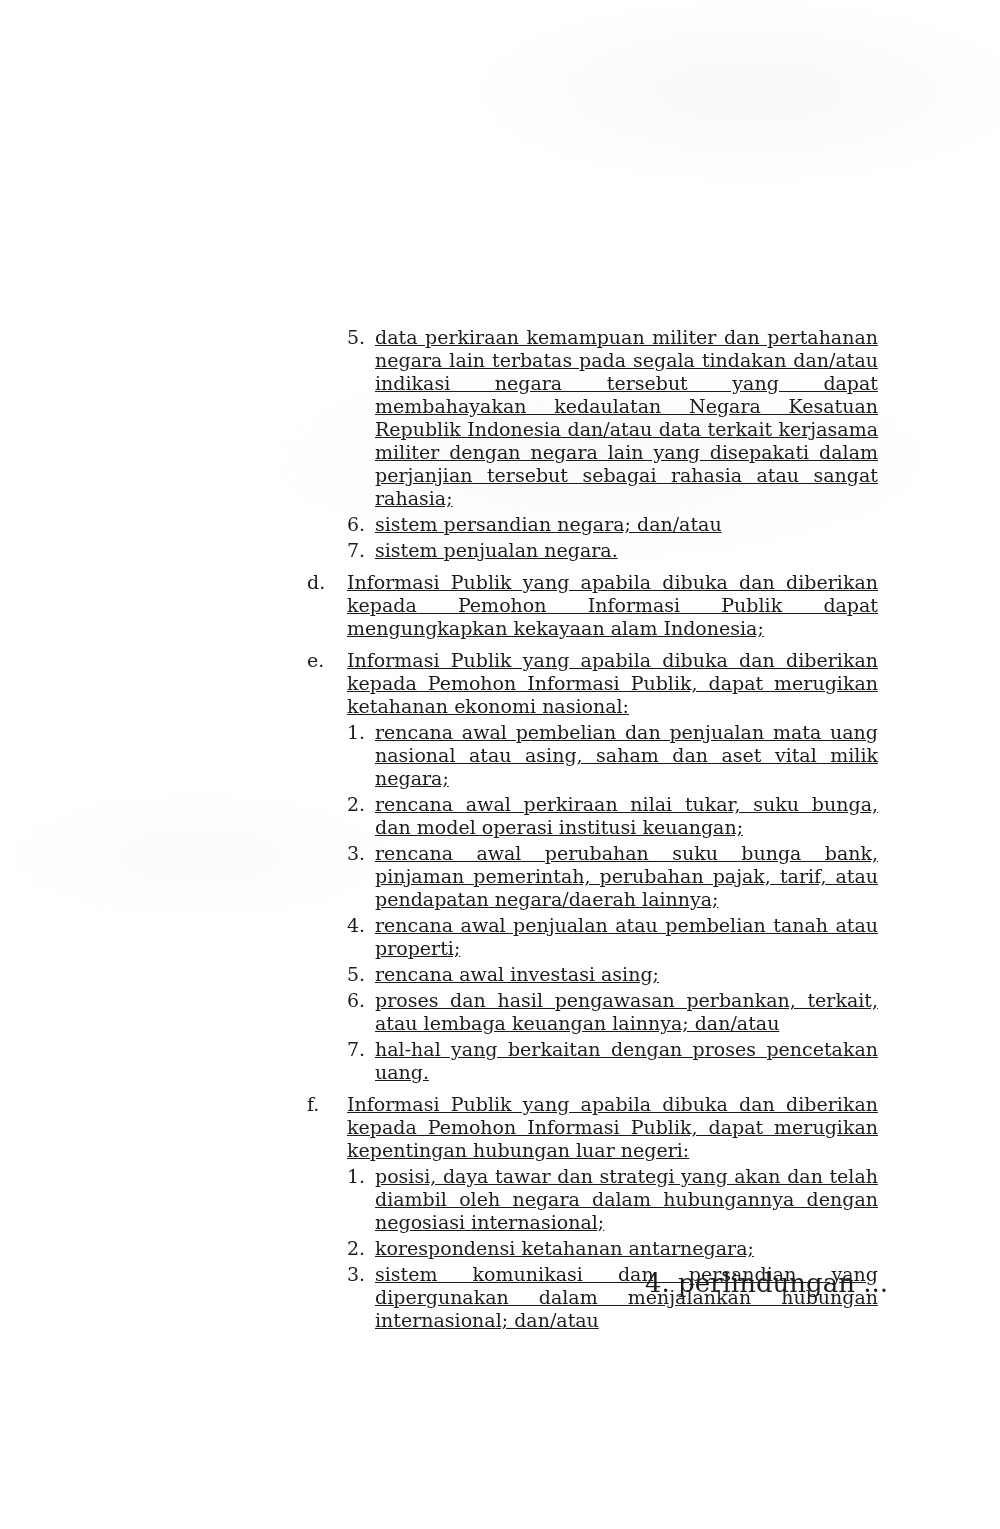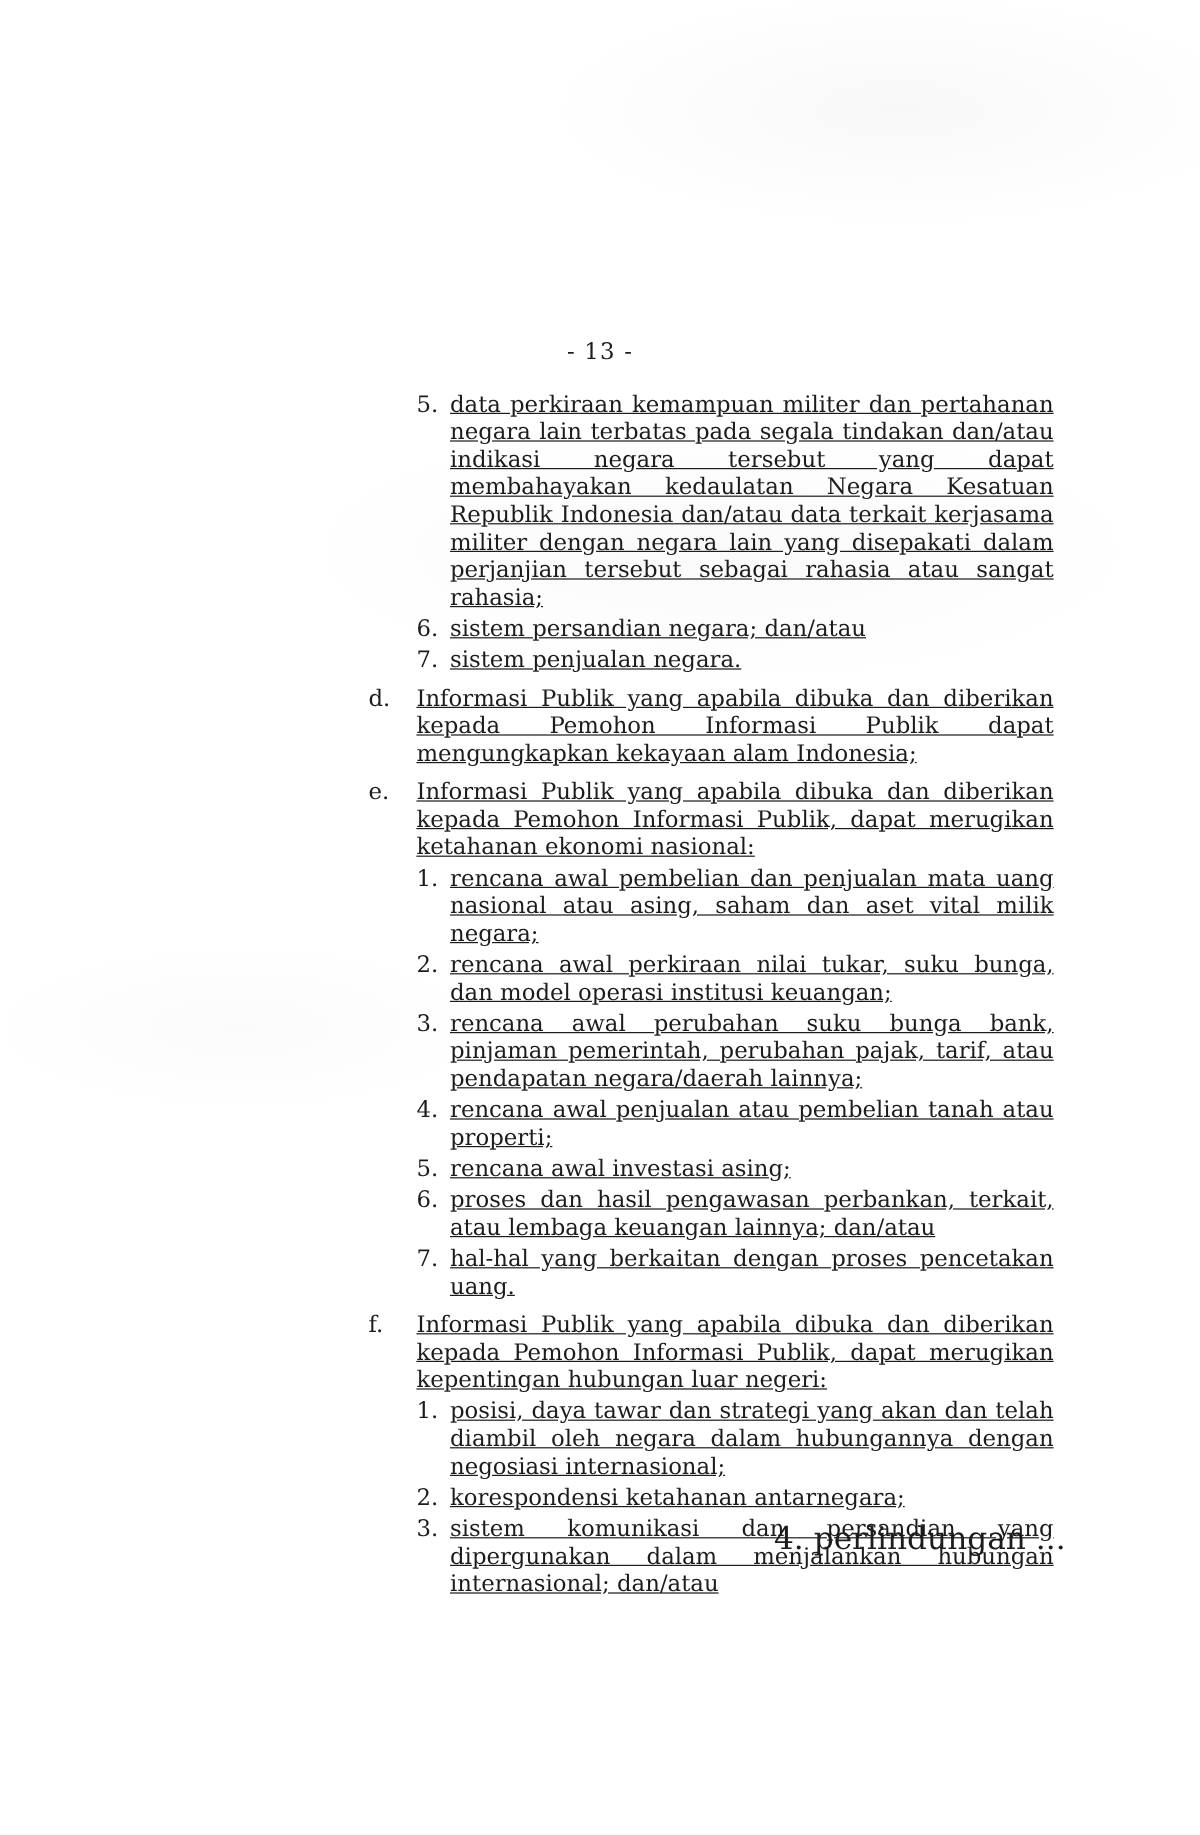--- a/index.html
+++ b/index.html
@@ -76,21 +76,20 @@
     right: 112px;
     font-size: 26px;
     line-height: 23px;
     text-align: left;
   }
 </style>
 </head>
 <body>
 
 <div class="page">
-  <div class="page-number">- 13 -</div>
 
   <div class="doc-body">
       <div class="item level-2">
         <span class="marker">5.</span>
         <span class="text">data perkiraan kemampuan militer dan pertahanan negara lain terbatas pada segala tindakan dan/atau indikasi negara tersebut yang dapat membahayakan kedaulatan Negara Kesatuan Republik Indonesia dan/atau data terkait kerjasama militer dengan negara lain yang disepakati dalam perjanjian tersebut sebagai rahasia atau sangat rahasia;</span>
       </div>
       <div class="item level-2">
         <span class="marker">6.</span>
         <span class="text">sistem persandian negara; dan/atau</span>
       </div>

